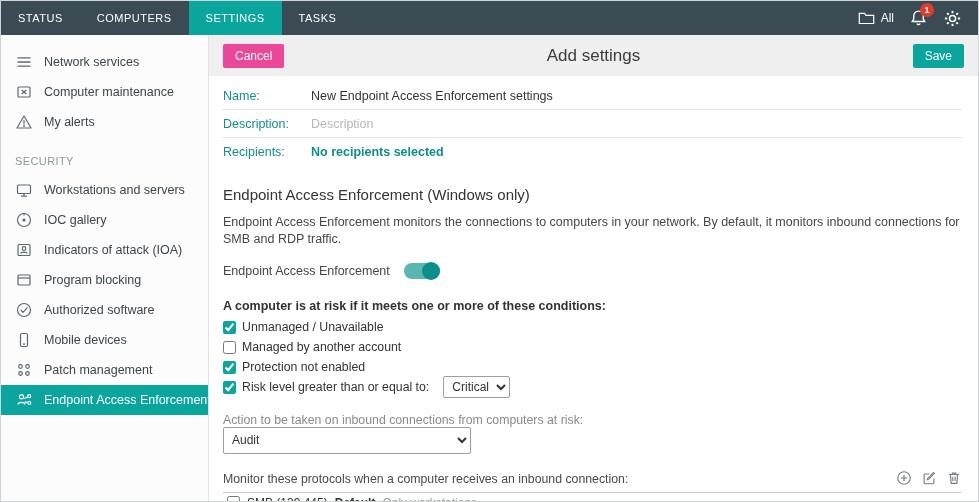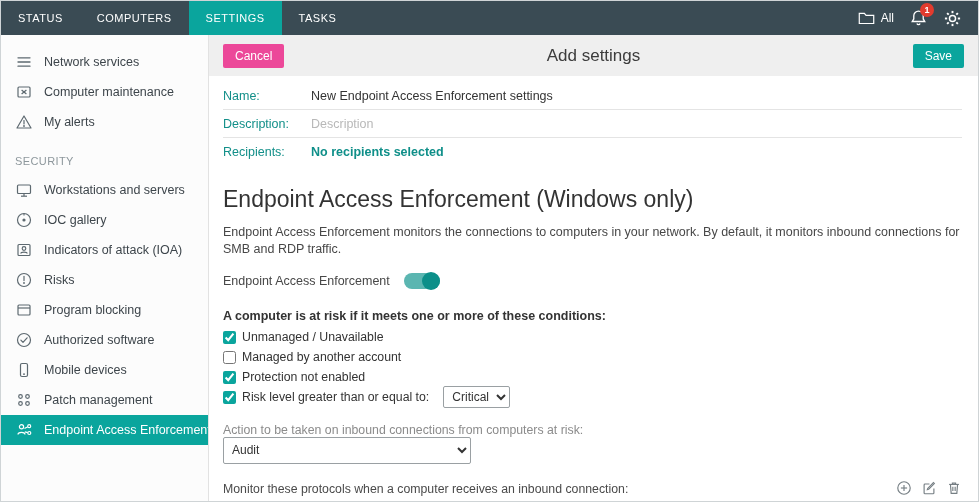--- a/index.html
+++ b/index.html
@@ -43,21 +43,21 @@
 
   .form-rows { padding:6px 16px 0 14px; flex-shrink:0; }
   .form-row { display:flex; align-items:center; min-height:28px; border-bottom:1px solid #e4e4e4; font-size:12.5px; }
   .form-row.no-border { border-bottom:none; }
   .form-row .flabel { width:88px; color:#128f89; flex-shrink:0; }
   .form-row input { flex:1; border:none; outline:none; background:transparent; font-family:inherit; font-size:12.5px; color:#333; }
   .form-row input::placeholder { color:#b8b8b8; }
   .link { color:#0f8f89; font-weight:700; cursor:pointer; }
 
   .section { padding:20px 16px 0 14px; overflow:hidden; }
-  .section h2 { font-size:23px; font-weight:400; color:#333; }
+  .section h2 { font-size:15px; font-weight:400; color:#333; }
   .section p.desc { font-size:12.5px; color:#474747; margin-top:11px; line-height:1.35; }
 
   .toggle-row { display:flex; align-items:center; gap:14px; margin-top:15px; font-size:12.5px; color:#474747; }
   .toggle { width:36px; height:16px; border-radius:9px; background:#5bb6b1; position:relative; cursor:pointer; }
   .toggle .knob { position:absolute; top:-1px; width:18px; height:18px; border-radius:50%; background:#0c8f89; left:0; }
   .toggle[data-on="true"] .knob { left:auto; right:0; }
 
   .conditions { margin-top:20px; }
   .cond-title { font-size:12.5px; font-weight:700; color:#333; margin-bottom:6px; }
   .cond-row { display:flex; align-items:center; gap:6px; font-size:12.3px; color:#333; margin-top:3px; height:17px; }
@@ -196,30 +196,20 @@
       </div>
       <div class="side-item">
         <span class="icon">
             <svg width="18" height="18" viewBox="0 0 18 18" fill="none" stroke="currentColor" stroke-width="1.2">
               <rect x="3" y="3.5" width="12" height="11" rx="1"></rect>
               <circle cx="9" cy="7.5" r="1.8"></circle>
               <path d="M5.8 12.6 c0-2 6.4-2 6.4 0"></path>
             </svg>
           </span>
         <span>Indicators of attack (IOA)</span>
-      </div>
-      <div class="side-item">
-        <span class="icon">
-            <svg width="18" height="18" viewBox="0 0 18 18" fill="none" stroke="currentColor" stroke-width="1.2">
-              <circle cx="9" cy="9" r="6.5"></circle>
-              <line x1="9" y1="5.4" x2="9" y2="9.6" stroke-linecap="round"></line>
-              <line x1="9" y1="12" x2="9" y2="12.05" stroke-linecap="round" stroke-width="1.8"></line>
-            </svg>
-          </span>
-        <span>Risks</span>
       </div>
       <div class="side-item">
         <span class="icon">
             <svg width="18" height="18" viewBox="0 0 18 18" fill="none" stroke="currentColor" stroke-width="1.2">
               <rect x="3" y="4" width="12" height="10" rx="1"></rect>
               <line x1="3" y1="7" x2="15" y2="7"></line>
             </svg>
           </span>
         <span>Program blocking</span>
       </div>

